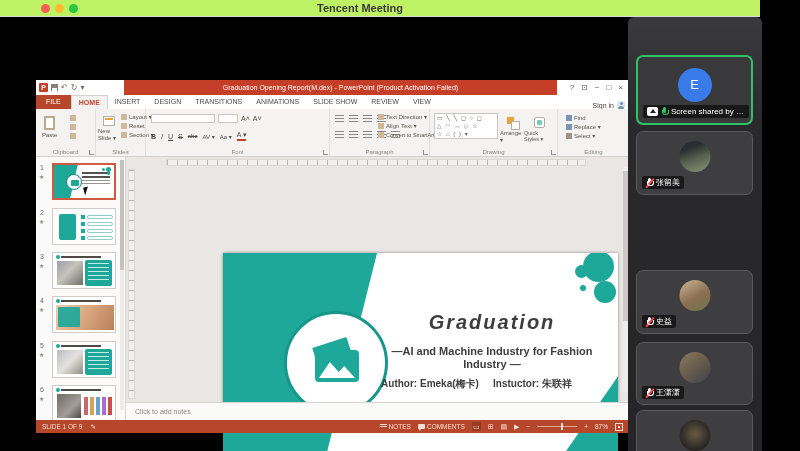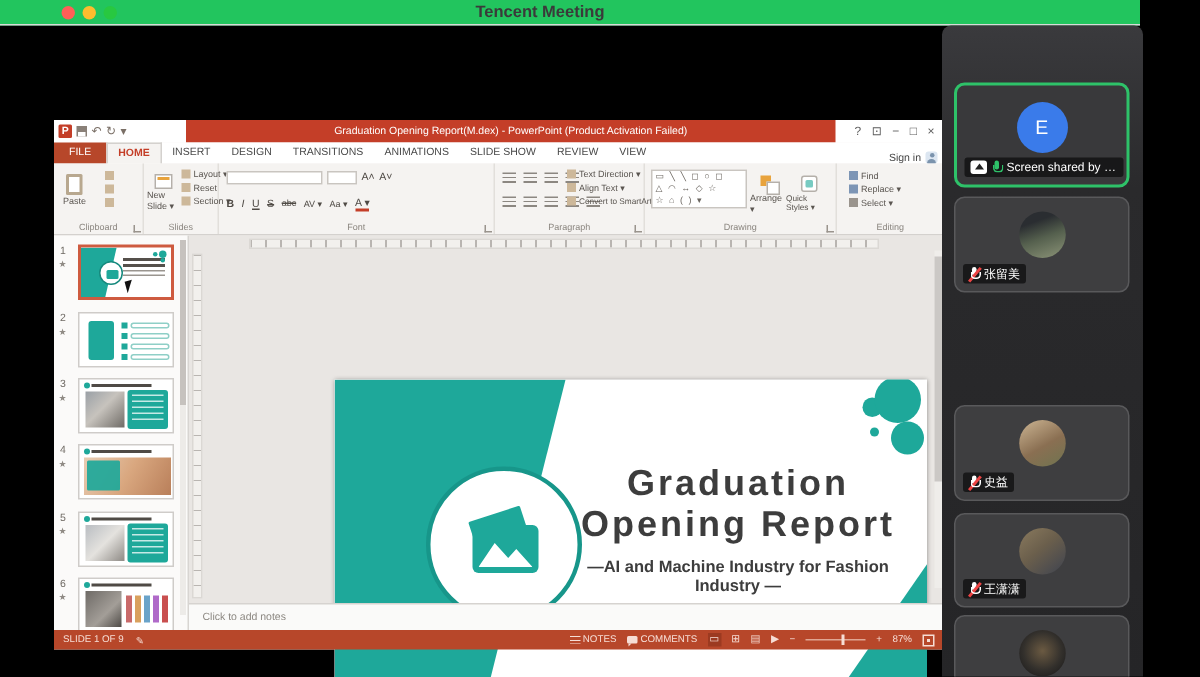--- a/index.html
+++ b/index.html
@@ -1,21 +1,21 @@
 <!DOCTYPE html>
 <html><head>
 <meta charset="utf-8">
 <style>
   * { margin:0; padding:0; box-sizing:border-box; }
   html,body { width:800px; height:451px; background:#000; overflow:hidden;
     font-family:"Liberation Sans","DejaVu Sans",sans-serif; }
 
   
   .mac-bar { position:absolute; left:0; top:0; width:760px; height:17px;
-    background:#22c55e; border-bottom:1px solid #d9d9d9; }
+    background:#bef264; border-bottom:1px solid #d9d9d9; }
   .lights { position:absolute; left:41px; top:4px; display:flex; gap:5px; }
   .light { width:9px; height:9px; border-radius:50%; }
   .l-red{background:#ff5f57}.l-yel{background:#febc2e}.l-grn{background:#28c840}
   .mac-title { position:absolute; left:0; right:40px; top:0; height:17px;
     text-align:center; line-height:17px; font-size:11px; font-weight:bold; color:#3a3a3a; }
 
   
   .ppt { position:absolute; left:36px; top:80px; width:593px; height:353px; background:#f5f3f1; }
 
   .ppt-titlebar { position:absolute; left:0; top:0; width:593px; height:15px; background:#fff; display:flex; }
@@ -127,21 +127,21 @@
   .deco { position:absolute; border-radius:50%; background:#1ea89a; }
   .emblem { position:absolute; left:61px; top:58px; width:104px; height:104px; background:#fff;
     border:3px solid #17968a; border-radius:50%; }
   .emb-back { position:absolute; left:26px; top:26px; width:40px; height:28px; background:#1ea89a;
     border:2px solid #fff; border-radius:3px; transform:rotate(-18deg); }
   .emb-front { position:absolute; left:28px; top:36px; width:44px; height:32px; background:#1ea89a;
     border-radius:4px; overflow:hidden; }
   .emb-front::after { content:""; position:absolute; left:4px; top:8px; width:36px; height:20px; background:#fff;
     clip-path:polygon(0 100%,30% 20%,55% 70%,70% 40%,100% 100%); }
   .slide-texts { position:absolute; left:150px; top:56px; width:238px; text-align:center; color:#3d3d3d; }
-  .s-title { font-size:24px; font-weight:bold; letter-spacing:2px; line-height:27px; white-space:nowrap; }
+  .s-title { font-size:20px; font-weight:bold; letter-spacing:2px; line-height:27px; white-space:nowrap;font-style:italic; }
   .s-sub { margin-top:9px; font-size:11px; font-weight:bold; line-height:13px; }
   .s-authors { margin-top:6px; display:flex; justify-content:center; gap:14px; font-size:10px; font-weight:bold; }
   .s-authors .a-cell { width:98px; text-align:center; }
   .s-authors .i-cell { width:110px; text-align:left; }
 
   .notes-bar { position:absolute; left:90px; top:322px; width:503px; height:18px; background:#fafaf9;
     border-top:1px solid #d6d3d0; font-size:7px; color:#8c8882; line-height:18px; padding-left:9px; }
 
   
   .statusbar { position:absolute; left:0; top:340px; width:593px; height:13px; background:#b7472a;
@@ -464,21 +464,20 @@
     <span class="deco" style="left:352px;top:12px;width:13px;height:13px"></span>
     <span class="deco" style="left:360px;top:-2px;width:31px;height:31px"></span>
     <span class="deco" style="left:357px;top:32px;width:6px;height:6px"></span>
     <span class="deco" style="left:371px;top:28px;width:22px;height:22px"></span>
     <div class="emblem">
       <span class="emb-back"></span>
       <span class="emb-front"></span>
     </div>
     <div class="slide-texts">
       <div class="s-title">Graduation</div>
-      <div class="s-title">Opening Report</div>
       <div class="s-sub">—AI and Machine Industry for Fashion Industry —</div>
       <div class="s-authors">
         <span class="a-cell">Author: Emeka(梅卡)</span>
         <span class="i-cell">Instuctor: 朱联祥</span>
       </div>
     </div>
   </div>
 
   <div class="notes-bar">
     <span>Click to add notes</span>

